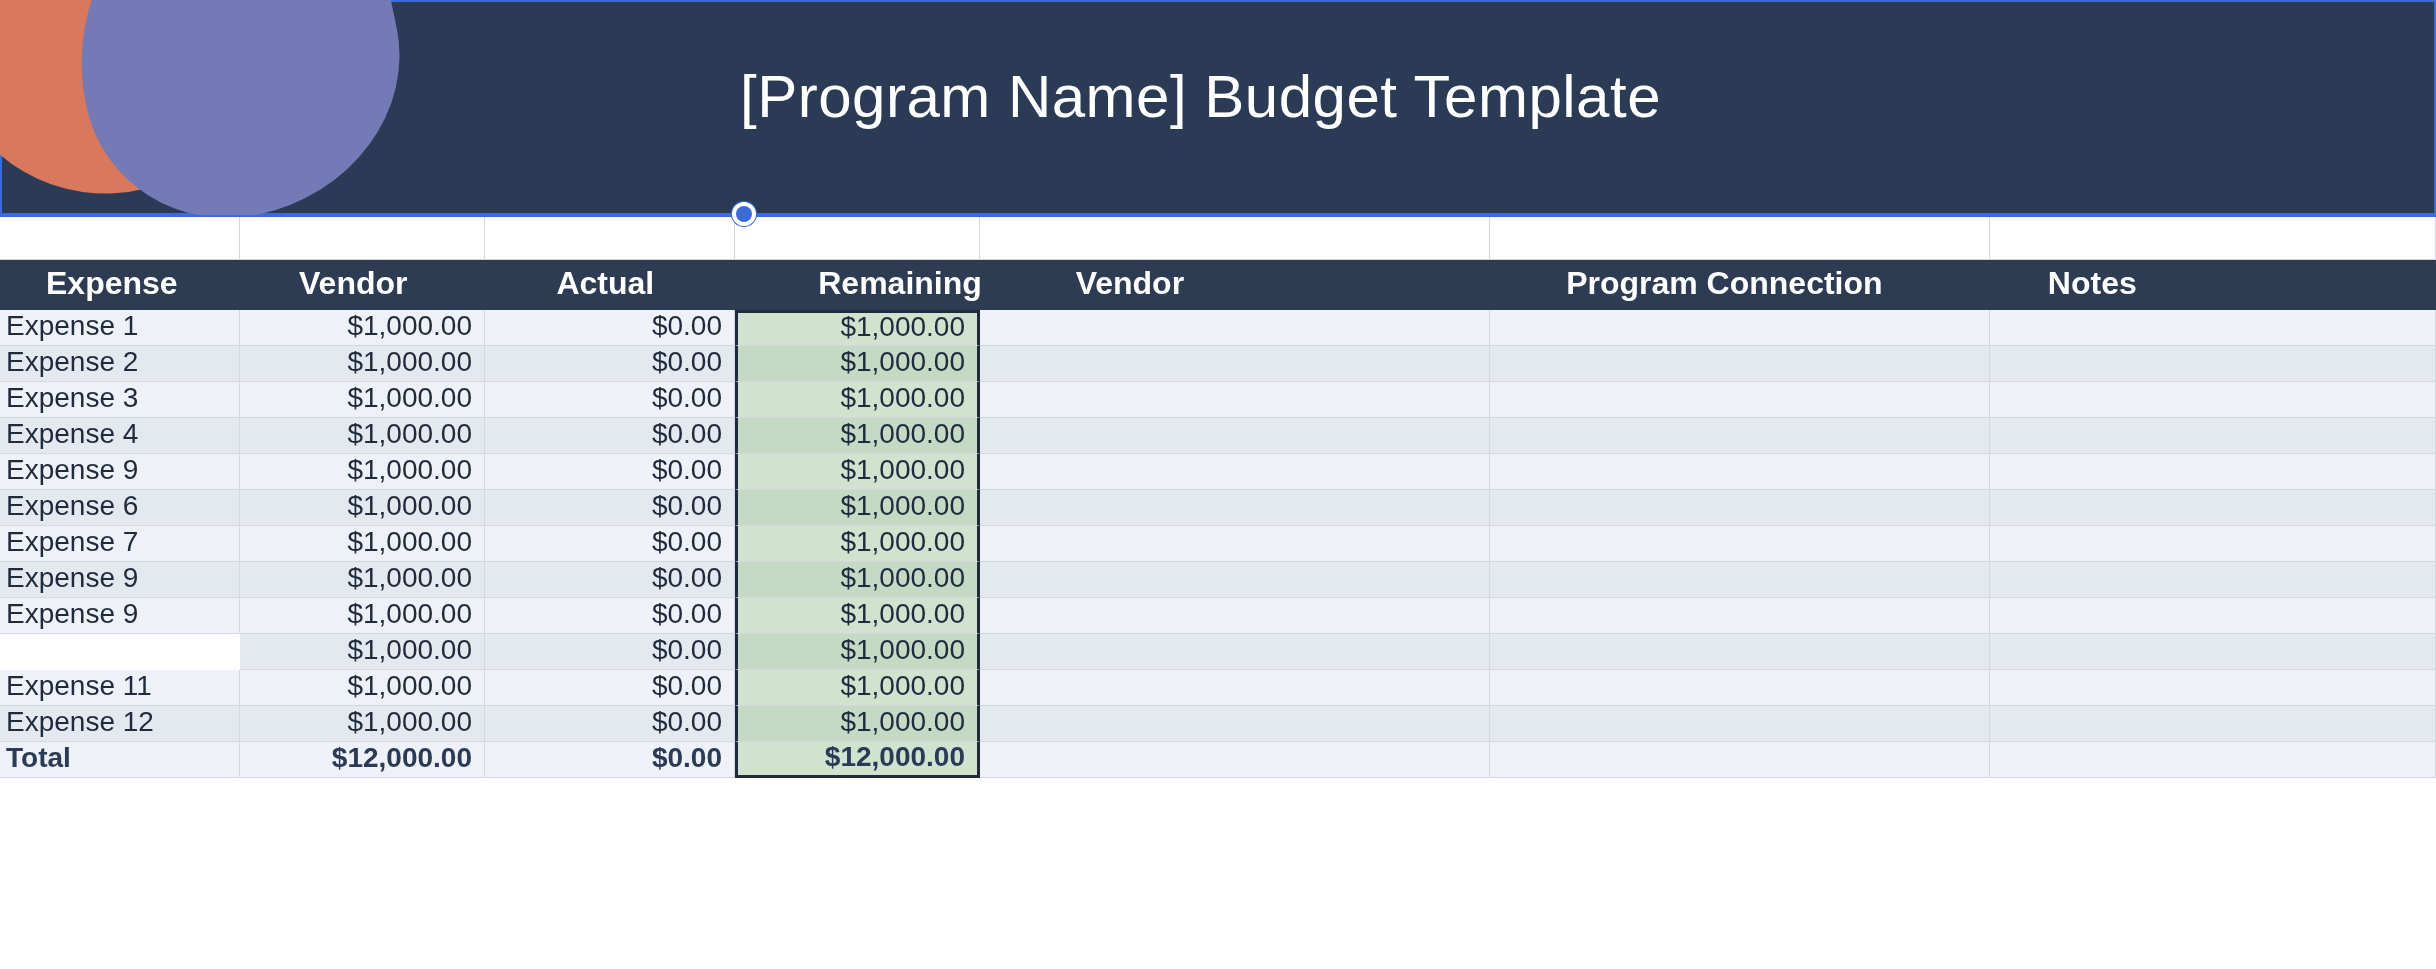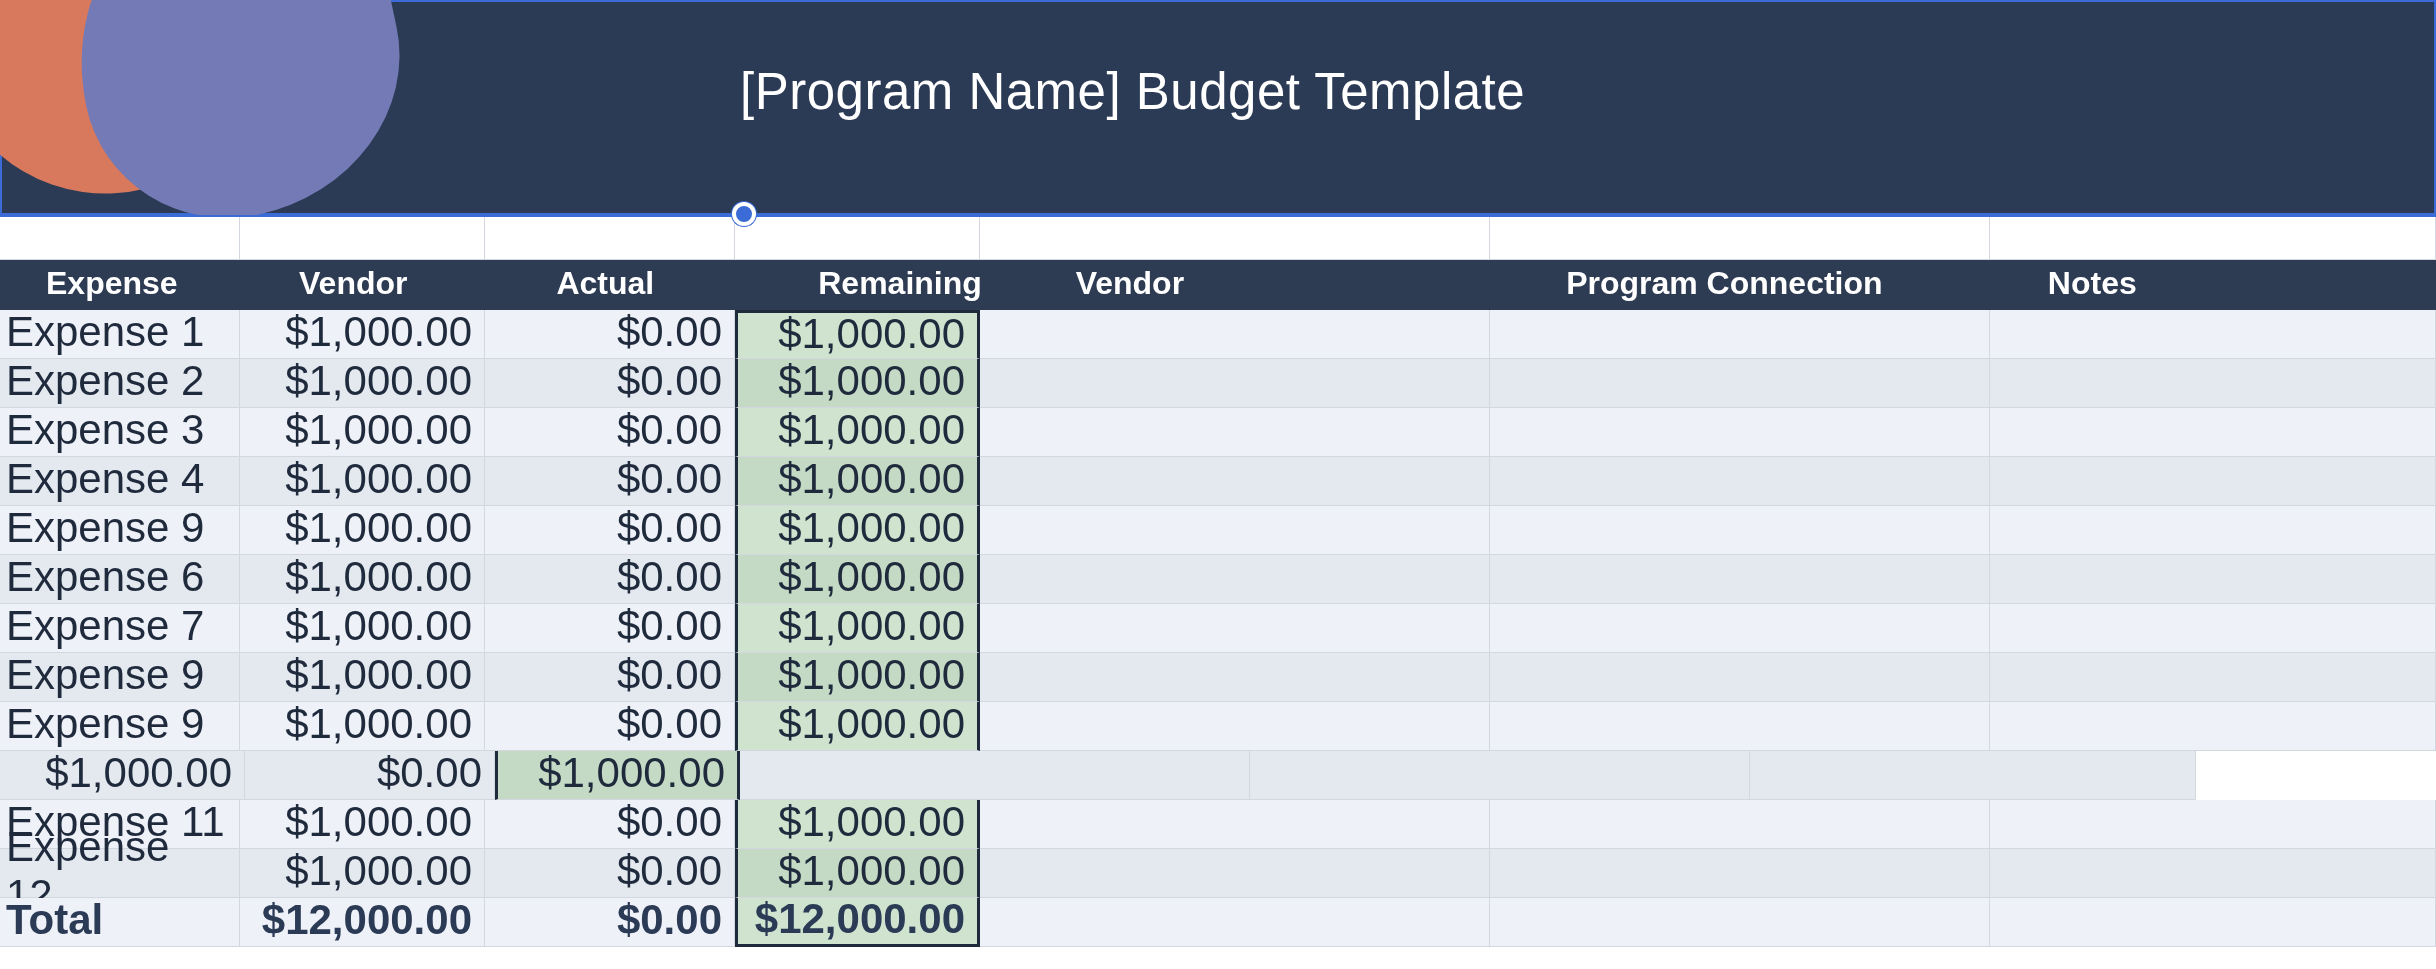--- a/index.html
+++ b/index.html
@@ -49,21 +49,21 @@
     position:absolute;
     top:-95px;left:80px;
     width:320px;height:310px;
     background:var(--purple);
     border-radius:45% 55% 60% 50% / 60% 40% 55% 50%;
     transform:rotate(-12deg);
   }
   .banner .title{
     position:absolute;
     left:740px;top:62px;
-    font-size:51px;
+    font-size:60px;
     font-weight:400;
     color:#fff;
     letter-spacing:.5px;
   }
   .banner-handle{
     position:absolute;
     left:732px;top:202px;
     width:24px;height:24px;
     background:var(--handle);
     border:4px solid #fff;
@@ -98,22 +98,23 @@
     height:100%;
     display:flex;
     align-items:center;
     padding:0 10px 4px 6px;
     margin-left:40px;
   }
 
   
   .tbody .row{
     display:flex;
-    height:49px;
-    font-size:42px;
+    height:36px;
+    font-size:28px;
+    justify-content:flex-end;
   }
   .tbody .row:nth-child(odd) .cell        {background:var(--row-a);}
   .tbody .row:nth-child(even) .cell       {background:var(--row-b);}
   .tbody .row:nth-child(odd)  .cell-remain{background:var(--green-a);}
   .tbody .row:nth-child(even) .cell-remain{background:var(--green-b);}
 
   .tbody .cell{
     display:flex;
     align-items:center;
     padding:0 12px 4px 6px;

